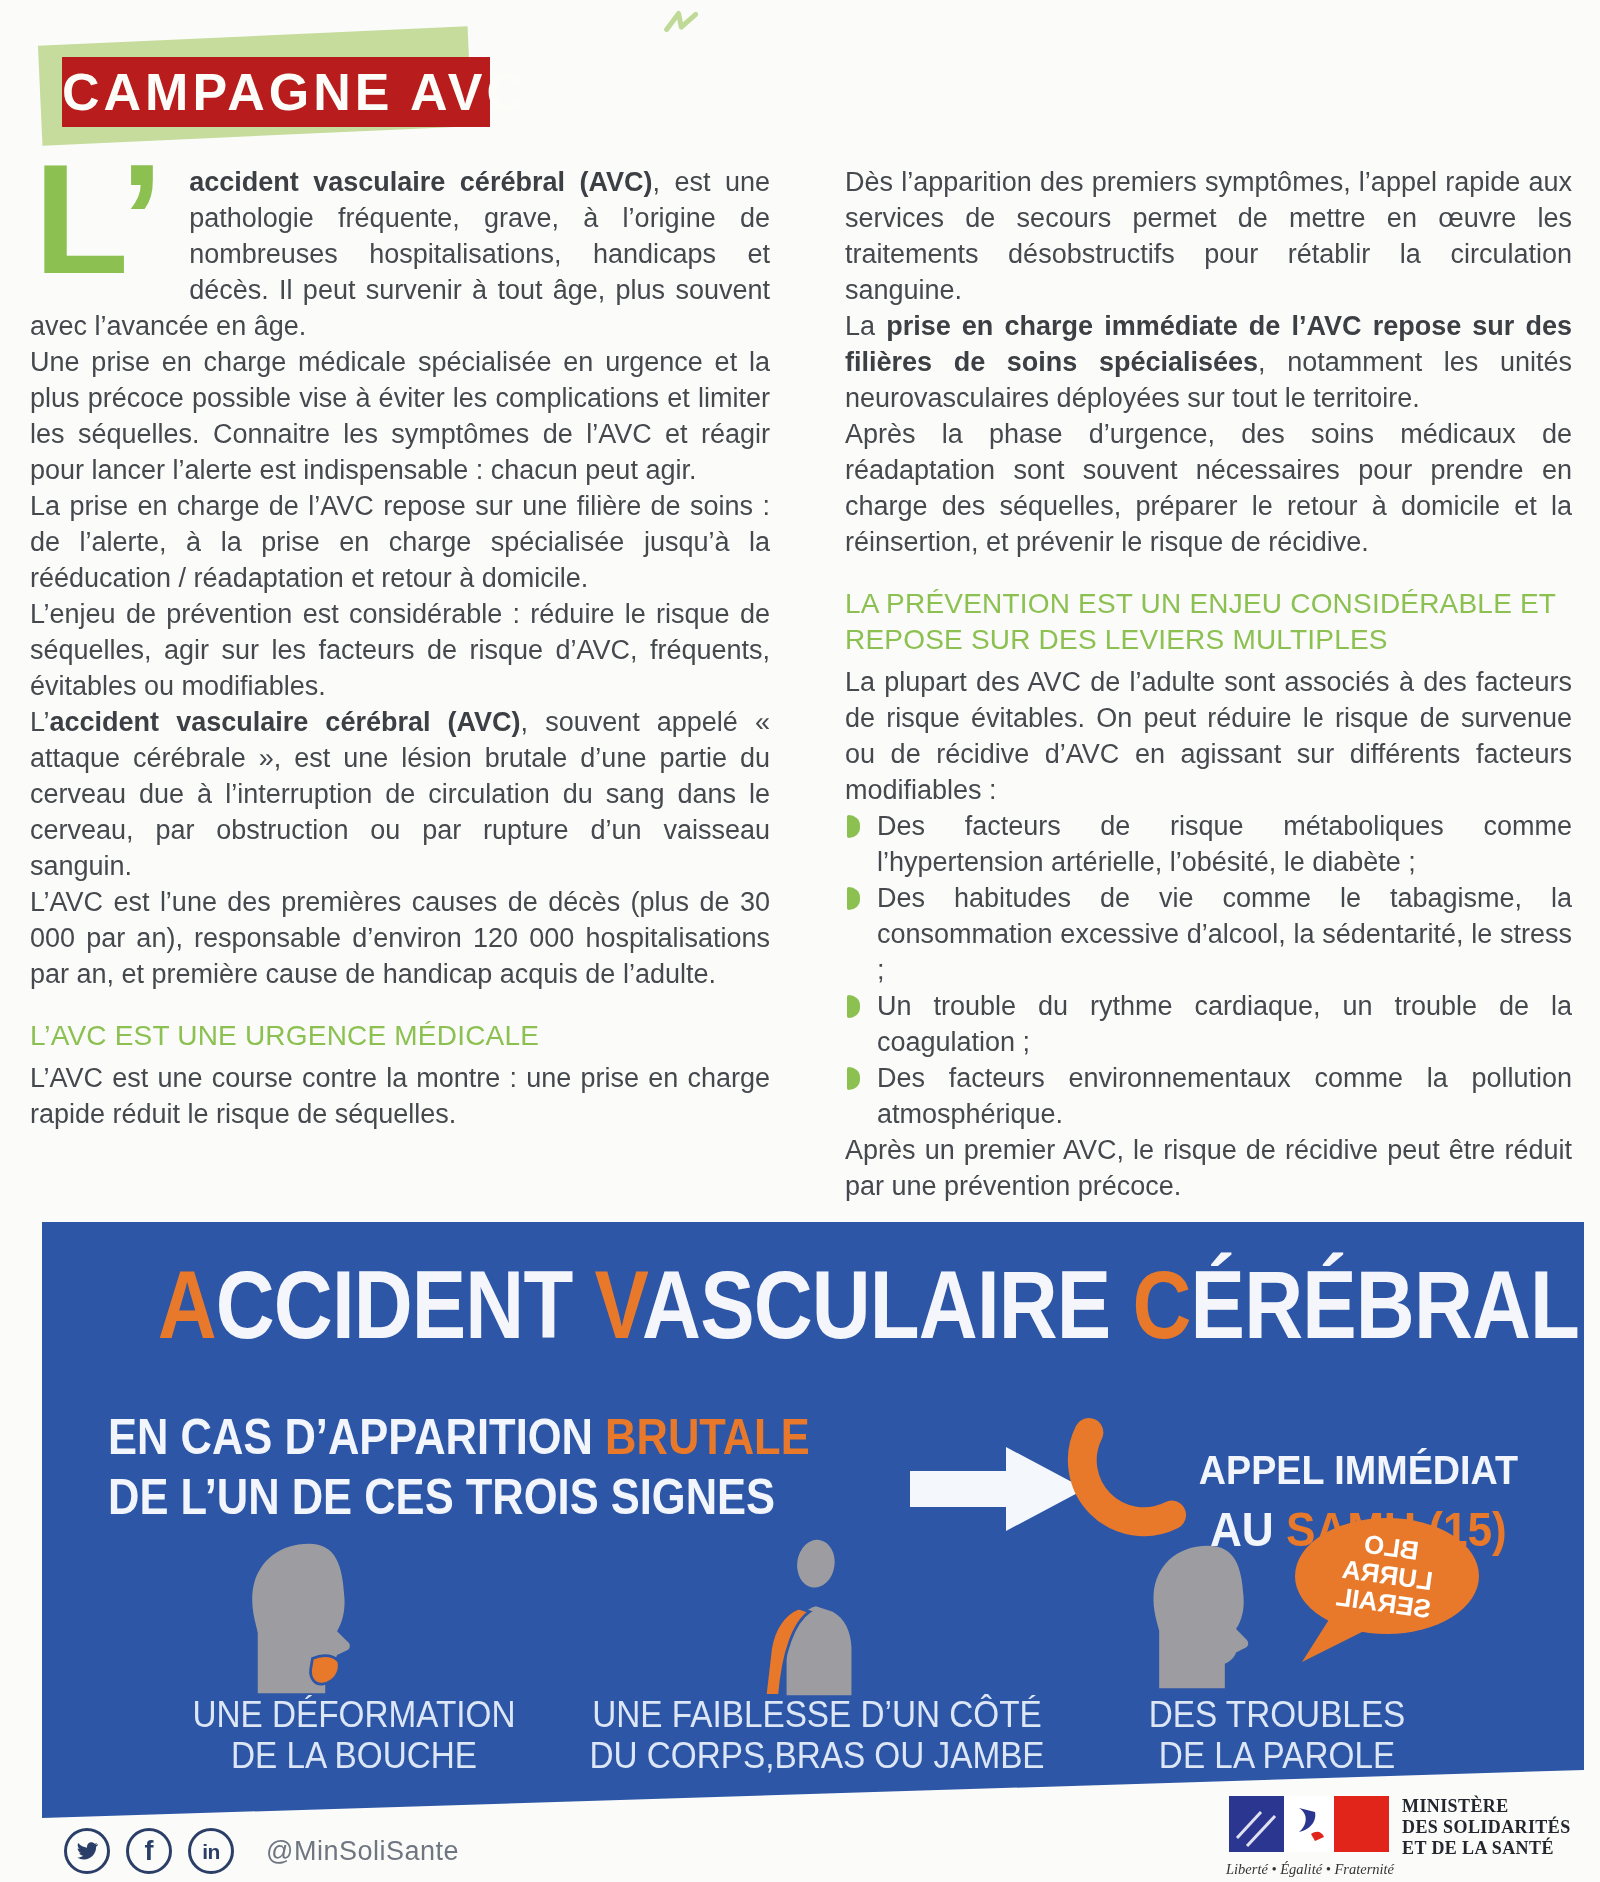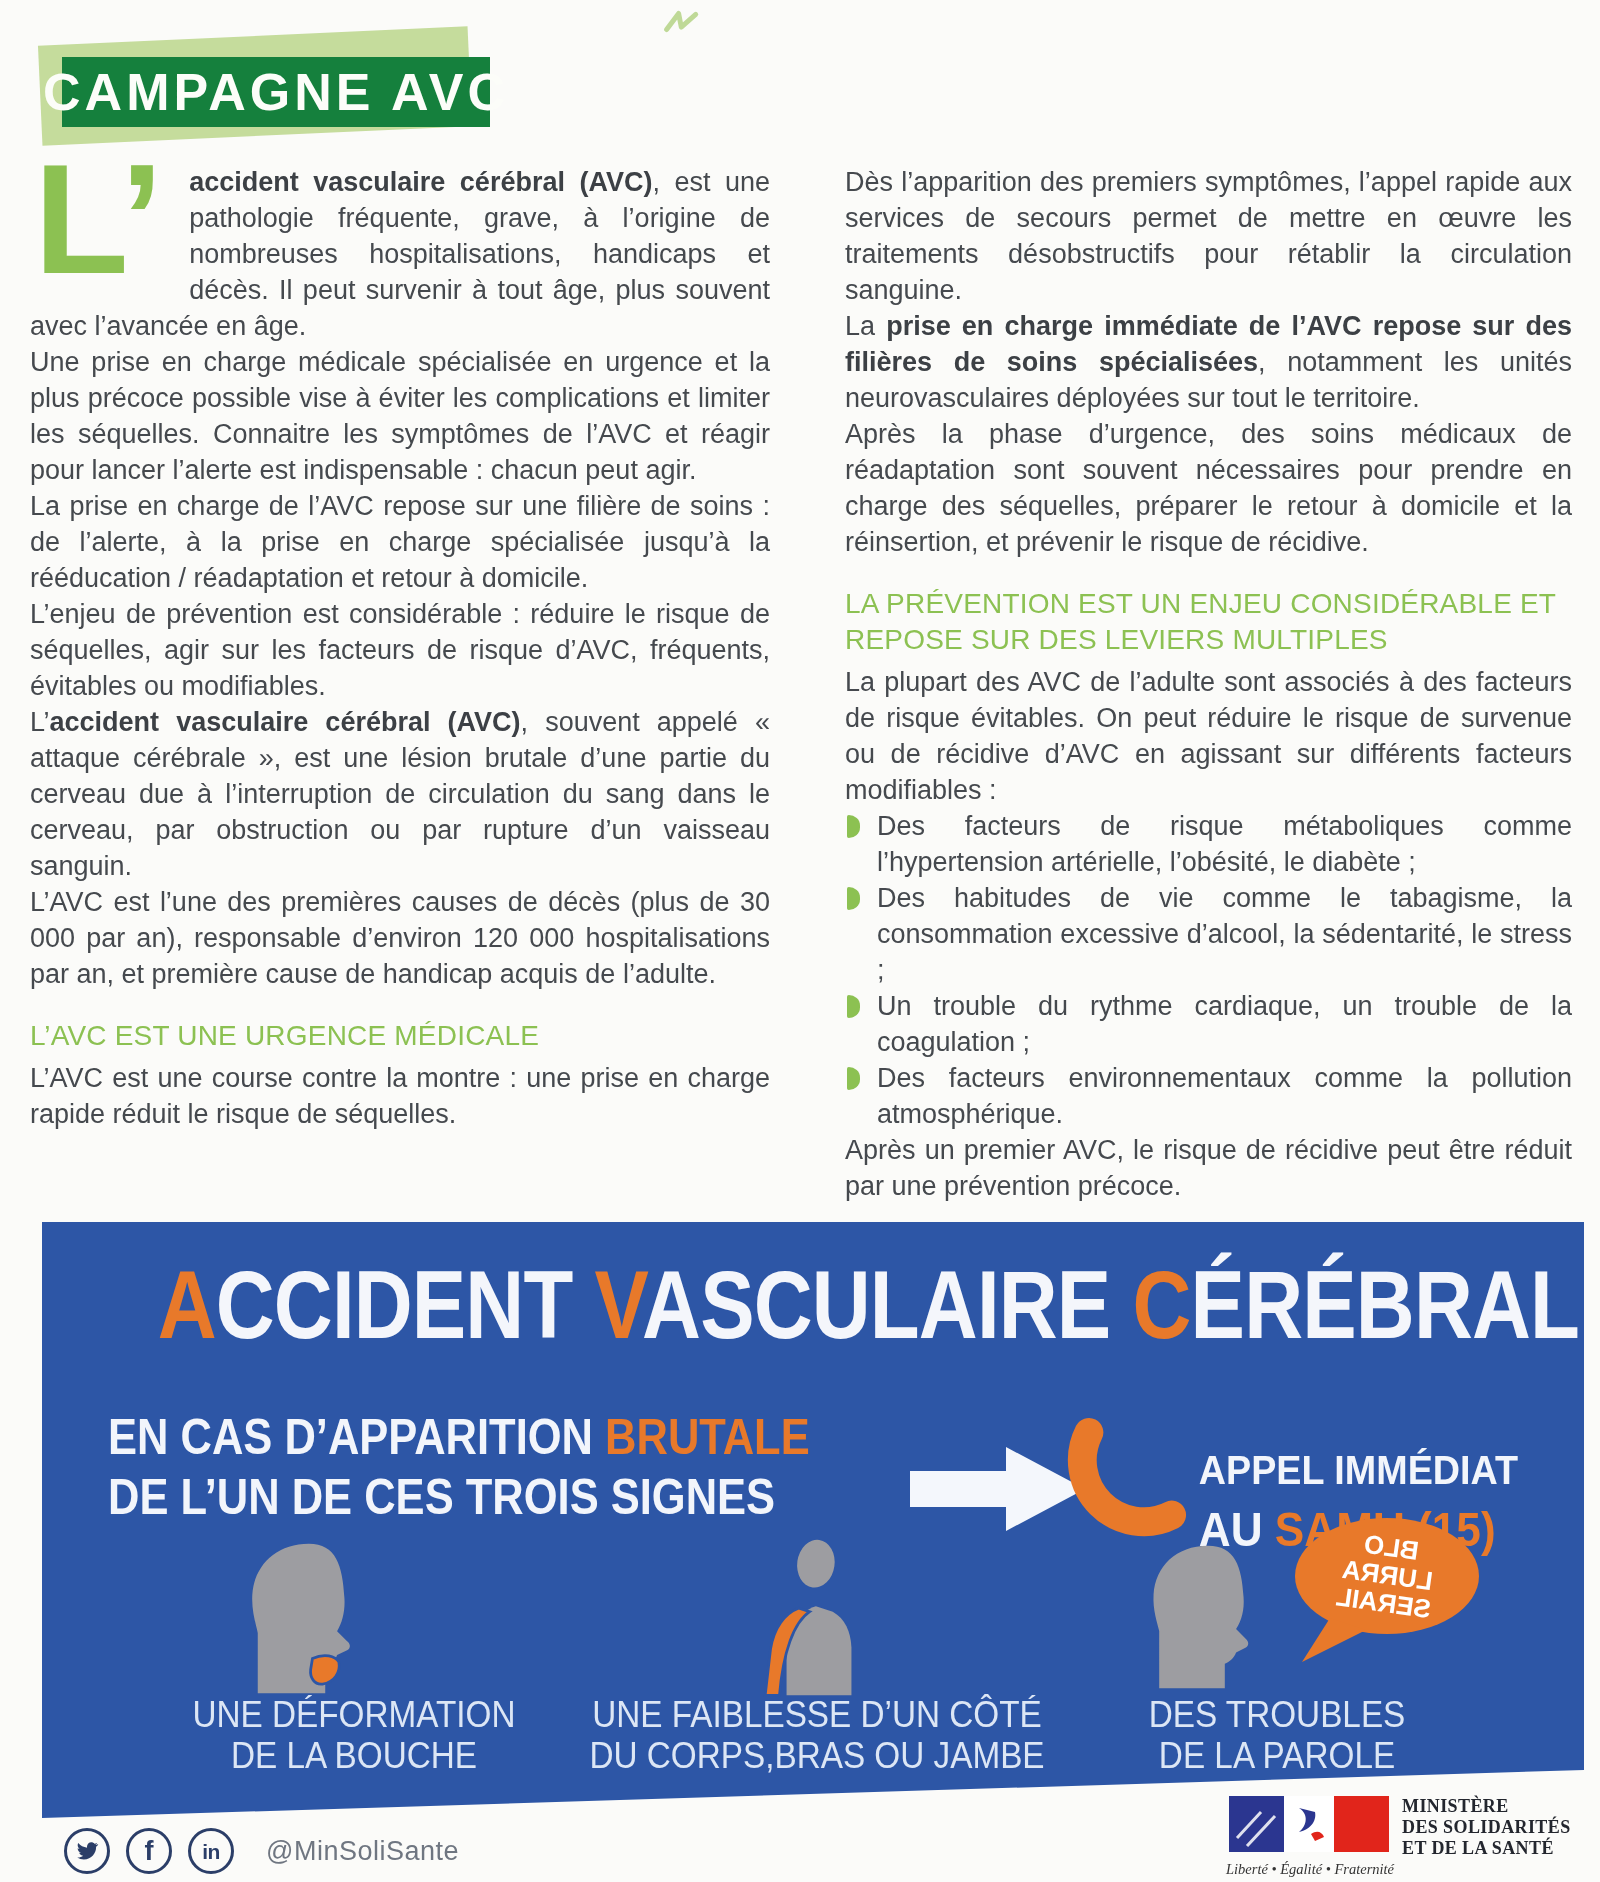--- a/index.html
+++ b/index.html
@@ -2,22 +2,22 @@
 <html><head>
 <meta charset="utf-8">
 <style>
   html,body{margin:0;padding:0;background:#e9e9e7;}
   .page{position:relative;width:1600px;height:1882px;background:#fbfbf9;overflow:hidden;
         font-family:"Liberation Sans",sans-serif;}
 
   
   .hdr-light{position:absolute;left:40px;top:36px;width:430px;height:100px;
              background:#c5dc9c;transform:rotate(-2.6deg);}
-  .hdr-green{position:absolute;left:62px;top:57px;width:428px;height:70px;background:#15803d;
-             display:flex;align-items:center;justify-content:center;}
+  .hdr-green{position:absolute;left:62px;top:57px;width:428px;height:70px;background:#b91c1c;
+             display:flex;align-items:center;justify-content:flex-start;}
   .hdr-green .ttl{color:#fcfdf9;font-size:52px;font-weight:800;letter-spacing:4px;white-space:nowrap;}
   .corner-mark{position:absolute;left:664px;top:8px;transform:rotate(10deg);opacity:.85;}
 
   
   .article{position:absolute;left:30px;top:164px;width:1542px;display:flex;gap:75px;
            color:#45494e;font-size:27px;line-height:36px;text-align:justify;}
   .col-left{width:740px;}
   .col-right{width:727px;}
   .para{margin:0;}
   .para b{font-weight:700;color:#3c4045;}
@@ -34,21 +34,21 @@
           clip-path:polygon(0 0,100% 0,100% 548px,0 100%);}
   .poster-title{position:absolute;top:28px;left:0;right:0;text-align:center;font-weight:700;
                 font-size:96px;white-space:nowrap;transform:scaleX(.85);color:#f4f6fb;letter-spacing:-1px;}
   .tword{margin-right:26px;}
   .tword:last-child{margin-right:0;}
   .oc{color:#e8792a;}
   .sub{position:absolute;left:66px;top:185px;font-weight:700;font-size:50px;line-height:60px;
        color:#f2f5fb;transform:scaleX(.87);transform-origin:left top;white-space:nowrap;}
   .arrow-icon{position:absolute;left:868px;top:225px;}
   .phone-icon{position:absolute;left:1020px;top:195px;}
-  .call{position:absolute;right:66px;top:225px;text-align:left;color:#f2f5fb;font-weight:700;white-space:nowrap;}
+  .call{position:absolute;right:66px;top:225px;text-align:center;color:#f2f5fb;font-weight:700;white-space:nowrap;}
   .call-1{font-size:41px;transform:scaleX(.92);transform-origin:right top;}
   .call-2{font-size:48px;margin-top:8px;transform:scaleX(.92);transform-origin:right top;}
   .fig{position:absolute;}
   .f1{left:185px;top:318px;}
   .f2{left:680px;top:315px;}
   .f3{left:1090px;top:318px;}
   .bubble{left:1240px;top:292px;}
   .sign-label{position:absolute;top:472px;width:560px;text-align:center;color:#dce6f5;
               font-size:37px;line-height:41px;transform:scaleX(.9);}
   .sl1{left:32px;} .sl2{left:495px;} .sl3{left:955px;}

